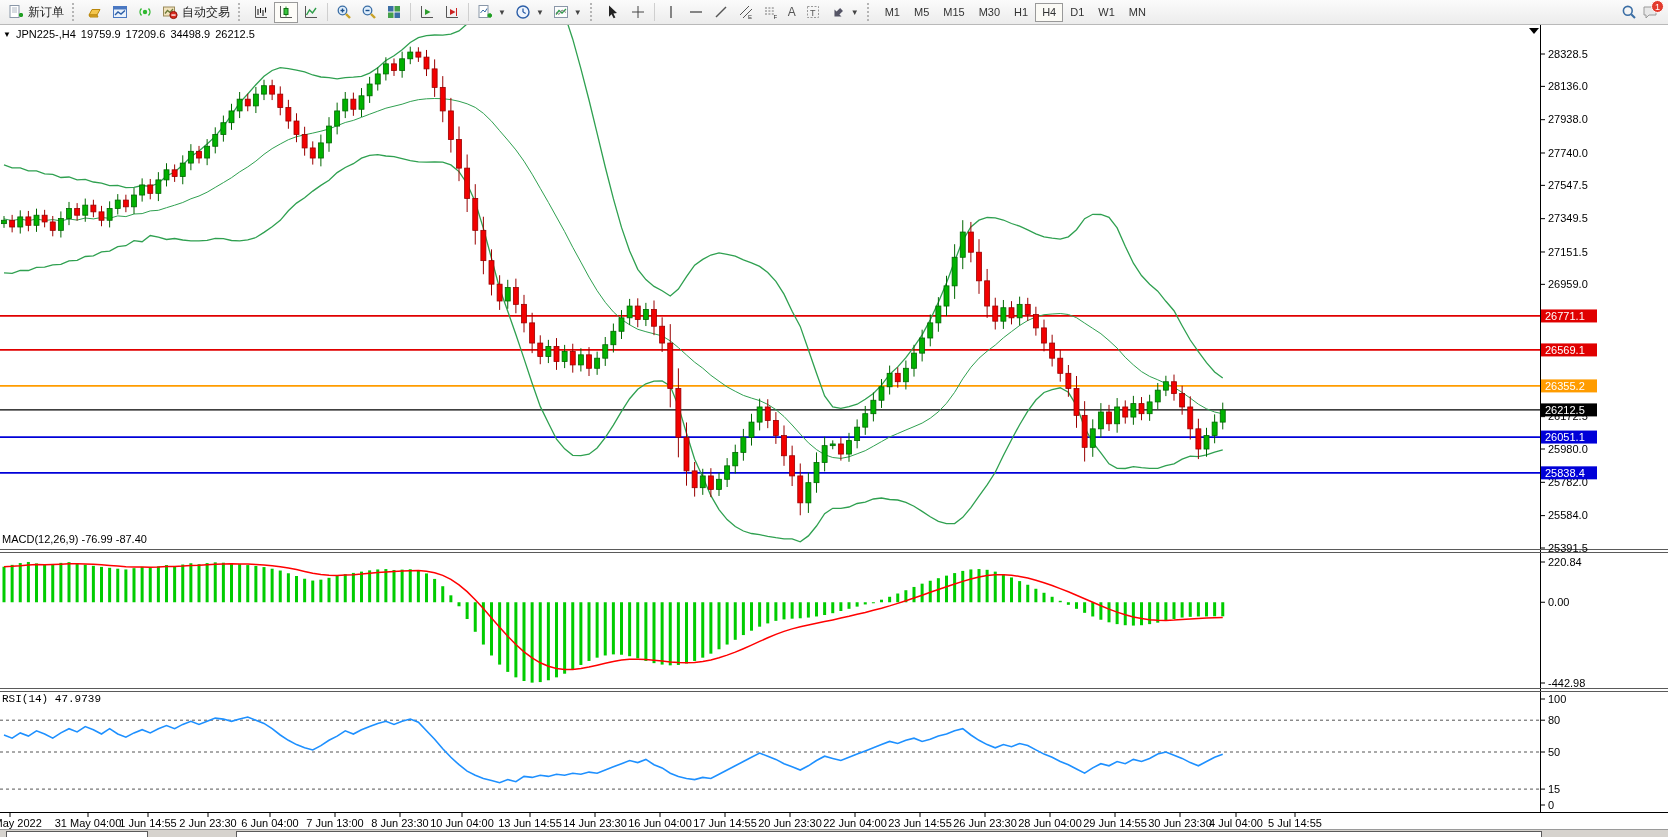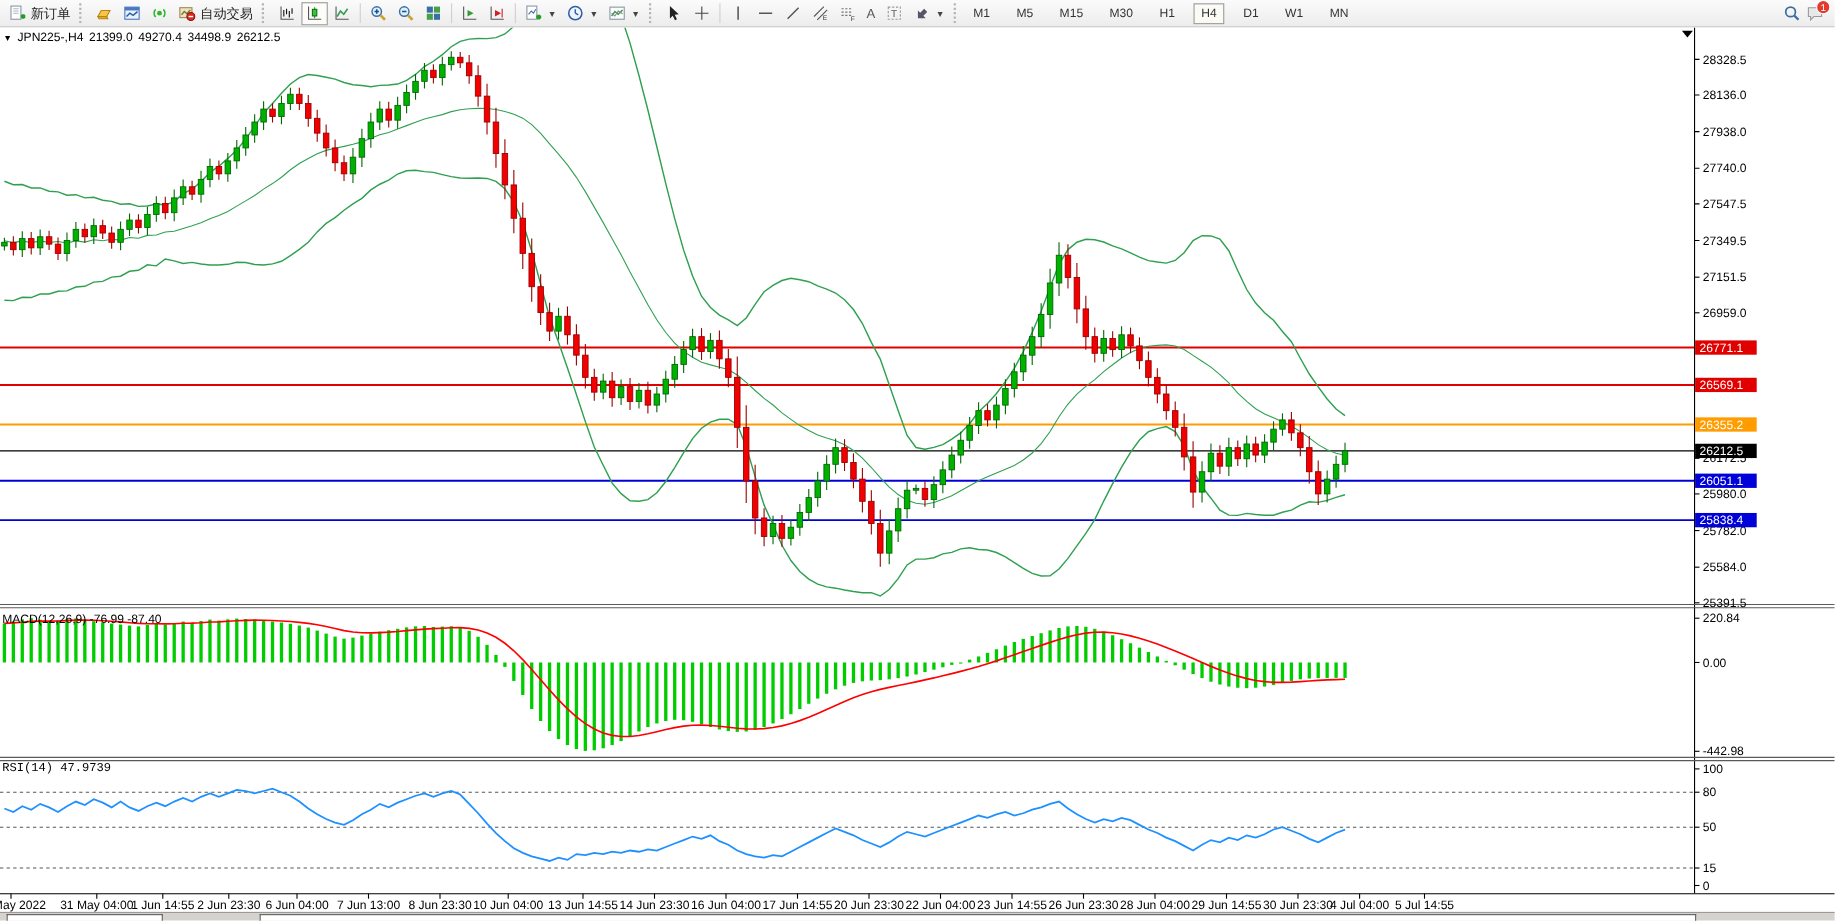--- a/index.html
+++ b/index.html
@@ -16,21 +16,21 @@
   .tf.active{border:1px solid #999;background:#fbfaf5;}
   .spacer{flex:1;}
   .chatwrap{position:relative;margin-right:6px;}
   .badge{position:absolute;top:-4px;right:-6px;min-width:13px;height:13px;border-radius:8px;background:#e23b2e;color:#fff;font-size:9px;line-height:13px;text-align:center;border:1px solid #fff;padding:0 2px;box-sizing:border-box;}
   
   .chart-wrap{position:absolute;left:0;top:25px;width:1668px;height:804px;background:#fff;}
   #chart-svg{position:absolute;left:0;top:0;}
   .pane-label{position:absolute;font-size:11px;color:#000;white-space:nowrap;}
   .hdr{left:3px;top:3px;display:flex;gap:5px;align-items:center;}
   .hdr .tri{font-size:8px;color:#000;}
-  .lblmacd{left:2px;top:532px;}
+  .lblmacd{left:2px;top:508px;}
   .lblrsi{left:2px;top:668px;font-family:Liberation Mono, monospace;}
   
   .bottom-strip{position:absolute;left:0;top:829px;width:1668px;height:8px;background:#d6d3ce;border-top:1px solid #9a9a9a;box-sizing:border-box;}
   .bwin{position:absolute;top:1px;height:8px;background:#fff;border:1px solid #5a5a5a;border-bottom:none;box-sizing:border-box;}
 </style>
 </head>
 <body>
 
 <div class="toolbar">
   <button class="tbtn">
@@ -213,21 +213,21 @@
         <text x="5" y="11.5" font-size="9" fill="#555">T</text>
       </svg>
     </button>
   <button class="tbtn">
       <svg class="ic" viewBox="0 0 16 16">
         <polygon points="3,9 8,4 8,7 13,7 13,11 8,11 8,14" fill="#556" transform="rotate(-45 8 9)"></polygon>
       </svg>
       <span class="caret">▼</span>
     </button>
   <div class="handle"></div>
-  <div id="tf-bar" style="display:flex;align-items:center;gap:10px;">
+  <div id="tf-bar" style="display:flex;align-items:center;gap:0;">
       <button class="tf">M1</button>
       <button class="tf">M5</button>
       <button class="tf">M15</button>
       <button class="tf">M30</button>
       <button class="tf">H1</button>
       <button class="tf active">H4</button>
       <button class="tf">D1</button>
       <button class="tf">W1</button>
       <button class="tf">MN</button>
     </div>
@@ -840,22 +840,22 @@
         <text x="1180" y="801.5" font-size="11" fill="#000" text-anchor="middle">30 Jun 23:30</text>
         <line x1="1236" y1="787.5" x2="1236" y2="792" stroke="#000"></line>
         <text x="1236" y="801.5" font-size="11" fill="#000" text-anchor="middle">4 Jul 04:00</text>
         <line x1="1295" y1="787.5" x2="1295" y2="792" stroke="#000"></line>
         <text x="1295" y="801.5" font-size="11" fill="#000" text-anchor="middle">5 Jul 14:55</text>
       </g>
     </svg>
   <div class="pane-label hdr">
     <span class="tri">▼</span>
     <span>JPN225-,H4</span>
-    <span>21399.0</span>
-    <span>49270.4</span>
+    <span>19759.9</span>
+    <span>17209.6</span>
     <span>34498.9</span>
     <span>26212.5</span>
   </div>
   <div class="pane-label lblmacd">MACD(12,26,9) -76.99 -87.40</div>
   <div class="pane-label lblrsi">RSI(14) 47.9739</div>
 </div>
 
 <div class="bottom-strip">
   <div class="bwin" style="left:6px;width:142px;"></div>
   <div class="bwin" style="left:236px;width:1306px;"></div>

